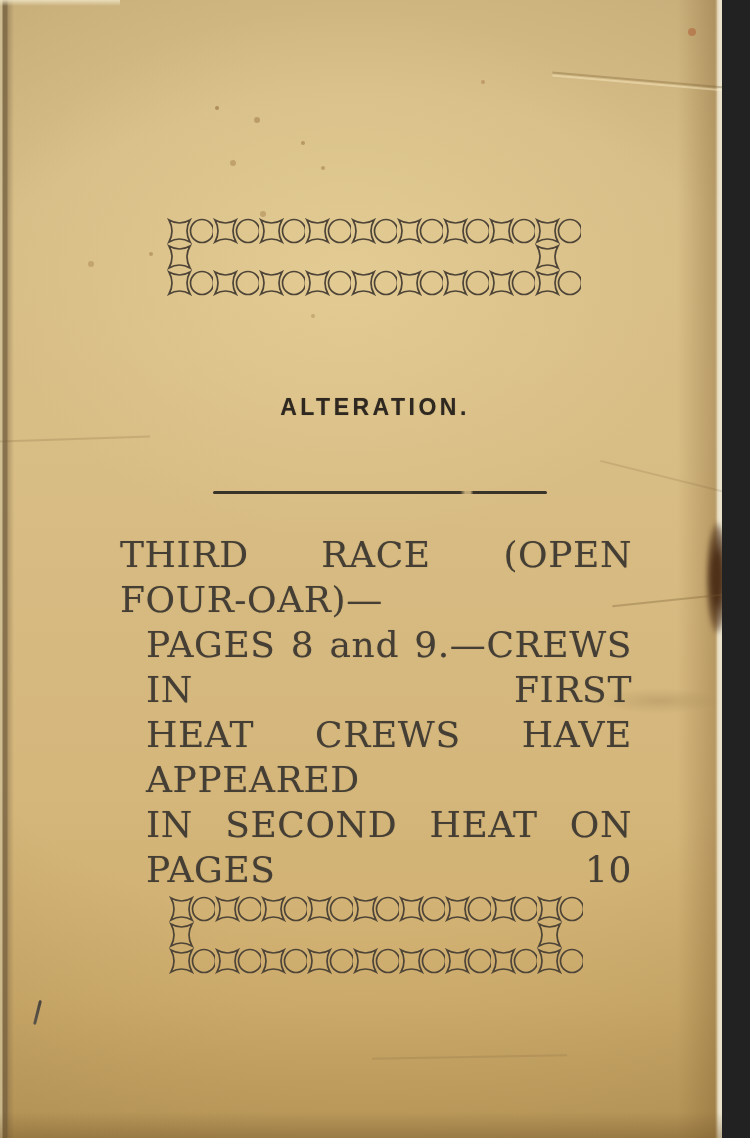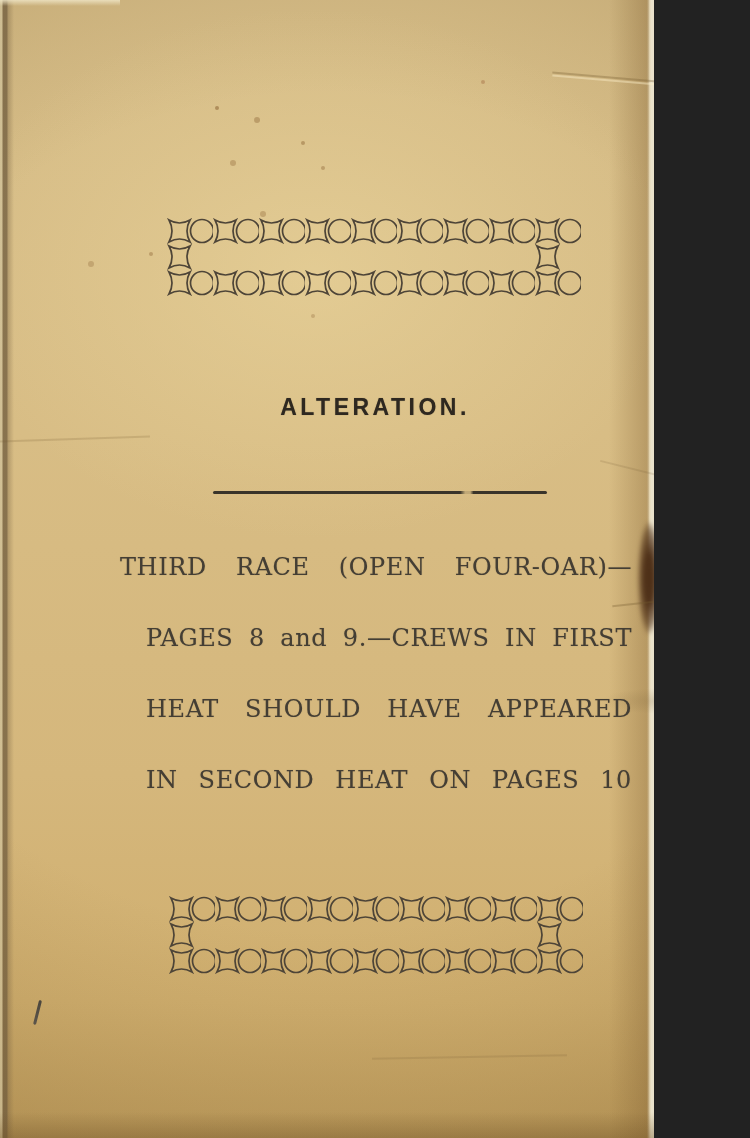--- a/index.html
+++ b/index.html
@@ -1,18 +1,18 @@
 <!DOCTYPE html>
 <html><head>
 <meta charset="utf-8">
 <style>
   html,body{margin:0;padding:0;background:#222;}
   .scan{
     position:relative;
-    width:654px;height:1138px;
+    width:722px;height:1138px;
     overflow:hidden;
     font-family:"DejaVu Serif", serif;
     background:
       radial-gradient(ellipse 520px 380px at 48% 24%, rgba(236,215,158,.55), rgba(236,215,158,0) 70%),
       radial-gradient(ellipse 900px 760px at 50% 45%, rgba(0,0,0,0) 55%, rgba(122,92,42,.30) 100%),
       linear-gradient(180deg,#d6bd88 0%,#d8bd85 38%,#d5b77c 68%,#d0af6f 88%,#c3a161 100%);
   }
   
   .edge-left{
     position:absolute;left:0;top:0;width:14px;height:100%;
@@ -85,21 +85,21 @@
     color:#2e2820;
     text-shadow:0 0 1px rgba(46,40,32,.4);
   }
   .rule{
     position:absolute;left:213px;top:491px;width:334px;height:3px;
     background:linear-gradient(90deg,#39342a 0 74%,rgba(57,52,42,.15) 75.5% 77%,#39342a 78% 100%);
     border-radius:2px;
   }
   .body-block{
     position:absolute;left:120px;top:532px;width:512px;
-    font-size:24px;line-height:71px;
+    font-size:36px;line-height:45px;
     color:#443e34;letter-spacing:.6px;
     text-shadow:0 0 1px rgba(68,62,52,.35);
   }
   .bodyline{text-align:justify;text-align-last:justify;padding-left:26px;}
   .bodyline.first{padding-left:0;}
   .bodyline.last{text-align-last:left;word-spacing:6px;}
 </style>
 </head>
 <body>
 
@@ -136,21 +136,21 @@
     <rect x="0" y="52" width="414" height="26" fill="url(#chainA)"></rect>
   </svg>
 
   <div class="heading">ALTERATION.</div>
 
   <div class="rule"></div>
 
   <div class="body-block">
     <div class="bodyline first">THIRD RACE (OPEN FOUR-OAR)—</div>
     <div class="bodyline">PAGES 8 and 9.—CREWS IN FIRST</div>
-    <div class="bodyline">HEAT SHOULD HAVE APPEARED</div>
+    <div class="bodyline">HEAT CREWS HAVE APPEARED</div>
     <div class="bodyline">IN SECOND HEAT ON PAGES 10</div>
   </div>
 
   <svg class="ornament bottom" width="416" height="80" viewBox="0 0 416 80">
     <defs>
       <path id="pillowB" d="M2,2 Q12.5,8 23,2 Q17,13 23,24 Q12.5,18 2,24 Q8,13 2,2 Z" fill="none" stroke="#4d4437" stroke-width="1.7"></path>
       <pattern id="chainB" patternUnits="userSpaceOnUse" width="46" height="26">
         <use href="#pillowB"></use>
         <circle cx="35" cy="13" r="11.5" fill="none" stroke="#4d4437" stroke-width="1.7"></circle>
       </pattern>

